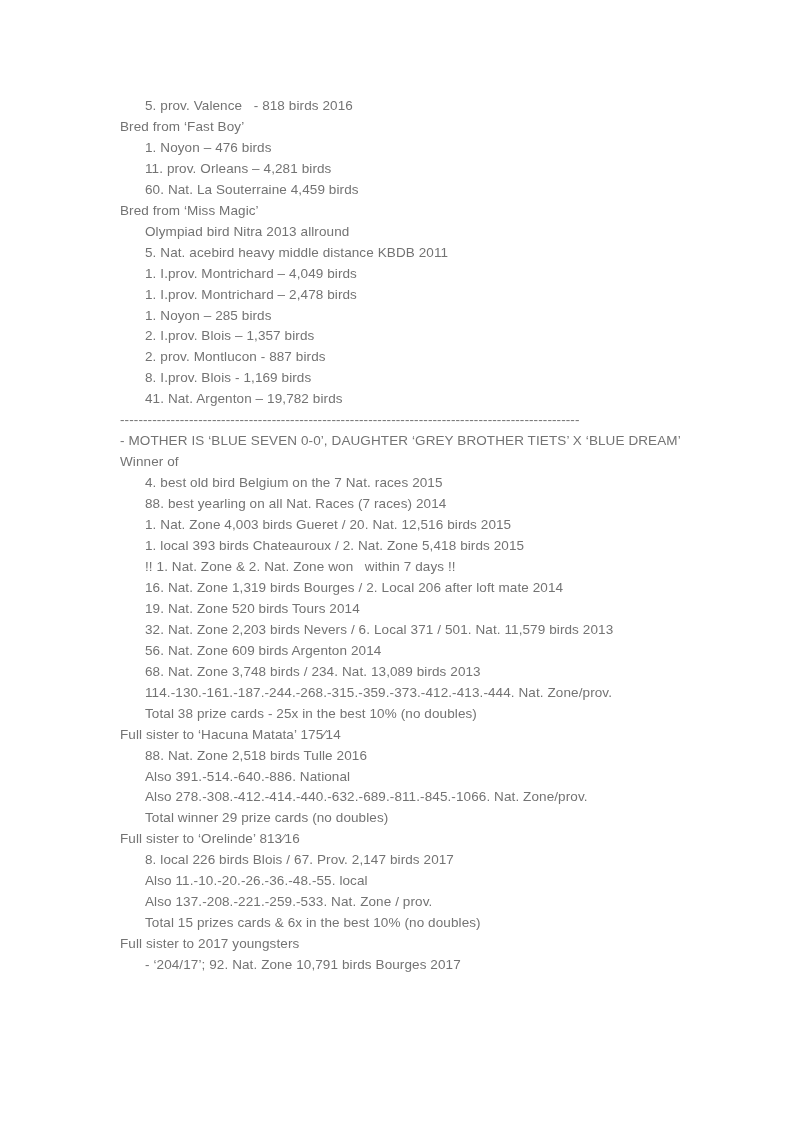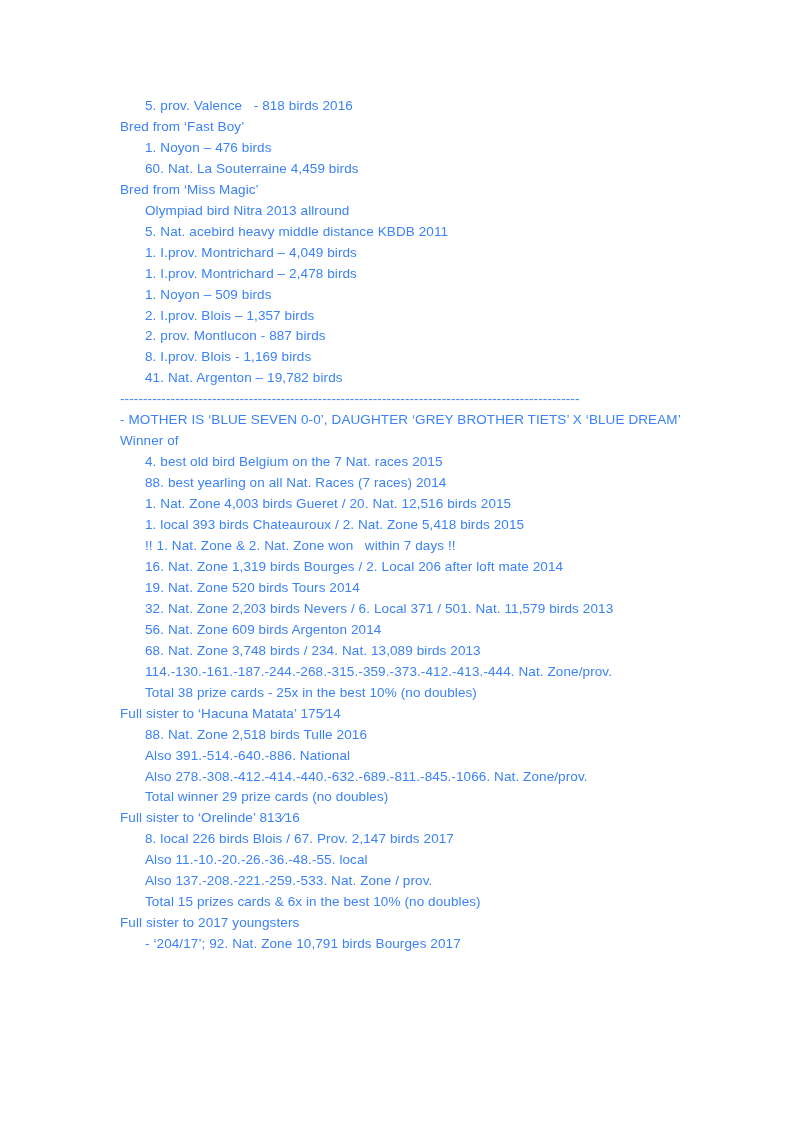--- a/index.html
+++ b/index.html
@@ -7,21 +7,21 @@
     padding: 0;
     background: #ffffff;
   }
   .page {
     position: relative;
     width: 800px;
     height: 1132px;
     background: #ffffff;
     overflow: hidden;
     font-family: "Liberation Sans", sans-serif;
-    color: #3b82f6;
+    color: #737373;
   }
   .doc {
     position: absolute;
     top: 96px;
     left: 120px;
     right: 40px;
   }
   .ln {
     font-size: 13.5px;
     line-height: 20.95px;
@@ -33,27 +33,28 @@
   }
 </style>
 </head>
 <body>
 
 <div class="page">
   <div class="doc">
     <div class="ln ind">5. prov. Valence   - 818 birds 2016</div>
     <div class="ln">Bred from ‘Fast Boy’</div>
     <div class="ln ind">1. Noyon – 476 birds</div>
+    <div class="ln ind">11. prov. Orleans – 4,281 birds</div>
     <div class="ln ind">60. Nat. La Souterraine 4,459 birds</div>
     <div class="ln">Bred from ‘Miss Magic’</div>
     <div class="ln ind">Olympiad bird Nitra 2013 allround</div>
     <div class="ln ind">5. Nat. acebird heavy middle distance KBDB 2011</div>
     <div class="ln ind">1. I.prov. Montrichard – 4,049 birds</div>
     <div class="ln ind">1. I.prov. Montrichard – 2,478 birds</div>
-    <div class="ln ind">1. Noyon – 509 birds</div>
+    <div class="ln ind">1. Noyon – 285 birds</div>
     <div class="ln ind">2. I.prov. Blois – 1,357 birds</div>
     <div class="ln ind">2. prov. Montlucon - 887 birds</div>
     <div class="ln ind">8. I.prov. Blois - 1,169 birds</div>
     <div class="ln ind">41. Nat. Argenton – 19,782 birds</div>
     <div class="ln">----------------------------------------------------------------------------------------------------</div>
     <div class="ln">- MOTHER IS ‘BLUE SEVEN 0-0’, DAUGHTER ‘GREY BROTHER TIETS’ X ‘BLUE DREAM’</div>
     <div class="ln">Winner of</div>
     <div class="ln ind">4. best old bird Belgium on the 7 Nat. races 2015</div>
     <div class="ln ind">88. best yearling on all Nat. Races (7 races) 2014</div>
     <div class="ln ind">1. Nat. Zone 4,003 birds Gueret / 20. Nat. 12,516 birds 2015</div>

